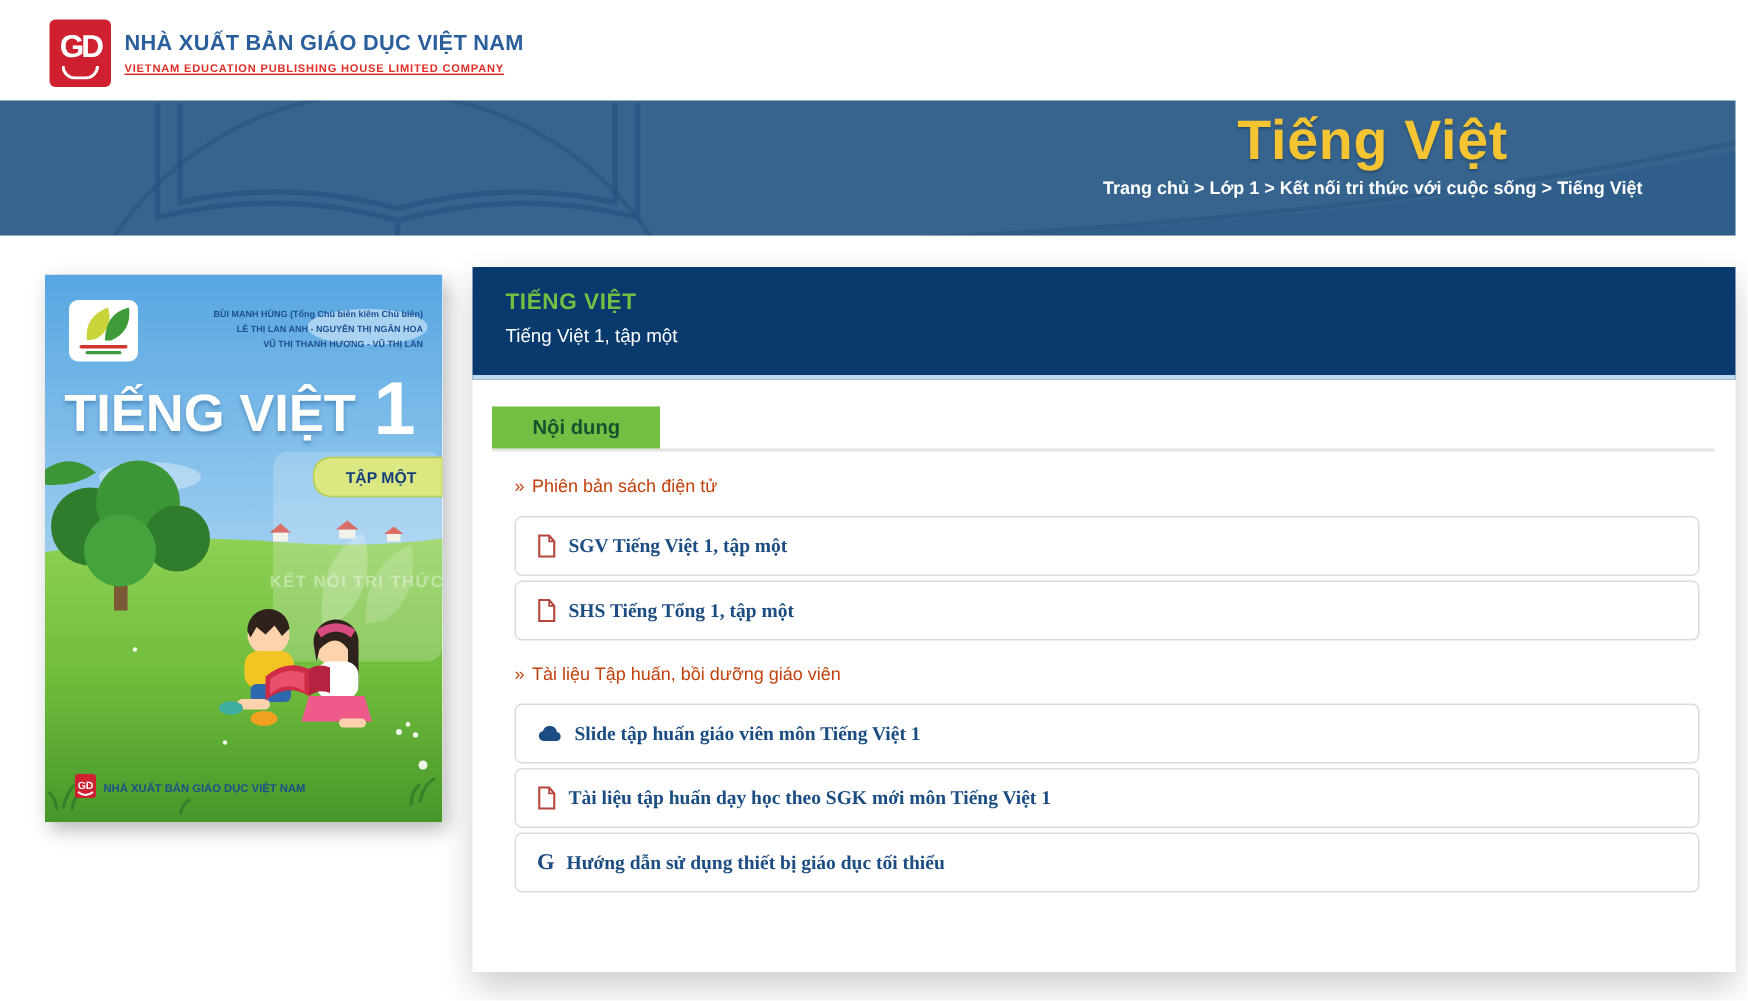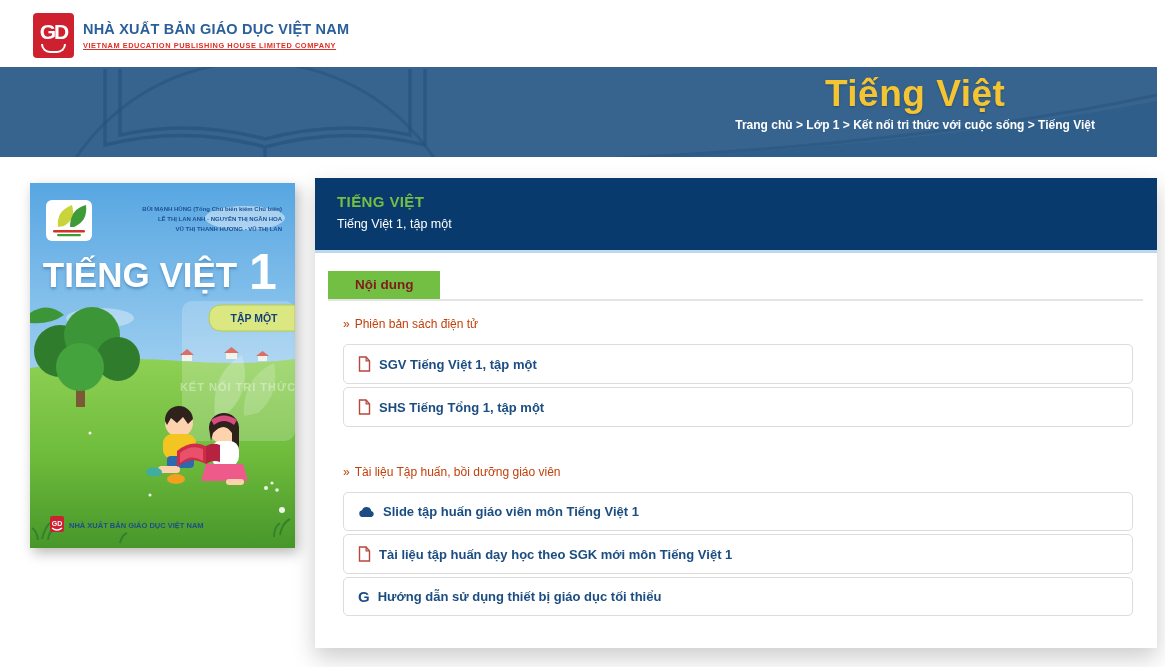--- a/index.html
+++ b/index.html
@@ -36,28 +36,28 @@
 
   
   .panel { position:absolute; left:315px; top:178px; width:842px; height:470px;
            background:#fff; box-shadow:0 10px 22px rgba(0,0,0,.20); }
   .panel-head { height:75px; background:#093a6e; padding:15px 22px 0 22px;
                 border-bottom:3px solid #bdd7ec; }
   .panel-heading { color:#74bf44; font-weight:bold; font-size:15px; letter-spacing:.4px; }
   .panel-sub { color:#ffffff; font-weight:normal; font-size:12.5px; margin-top:7px; }
   .panel-body { padding:18px 14px 0 13px; }
   .tab-row { border-bottom:2px solid #e4e4e4; }
-  .tab { display:inline-block; background:#72bf44; color:#7f1d1d; font-weight:bold;
+  .tab { display:inline-block; background:#72bf44; color:#14532d; font-weight:bold;
          font-size:13.5px; padding:6px 27px 7px 27px; cursor:pointer; }
   .section-head { margin:16px 10px 13px 15px; color:#c2410c; font-weight:normal; font-size:12px; }
   .section-head .marker { margin-right:5px; }
-  .sect-gap { margin-top:38px; }
+  .sect-gap { margin-top:15px; }
   .row-card { margin:0 10px 3px 15px; border:1px solid #dcdcdc; border-radius:5px;
               padding:11px 14px; display:flex; align-items:center; gap:8px;
-              color:#1b4d82; font-weight:bold; font-size:13px; background:#fff; cursor:pointer; }
+              color:#1b4d82; font-weight:bold; font-size:13px; background:#fff; cursor:pointer;font-family:Liberation Serif, serif; }
   .row-card .ric { flex:0 0 auto; display:inline-flex; align-items:center; }
   .g-glyph { color:#1b4d82; font-weight:bold; font-size:15px; line-height:1; }
 </style>
 </head>
 <body>
 
 <div class="viewport">
 
   <header class="topbar">
     <div class="brand">

